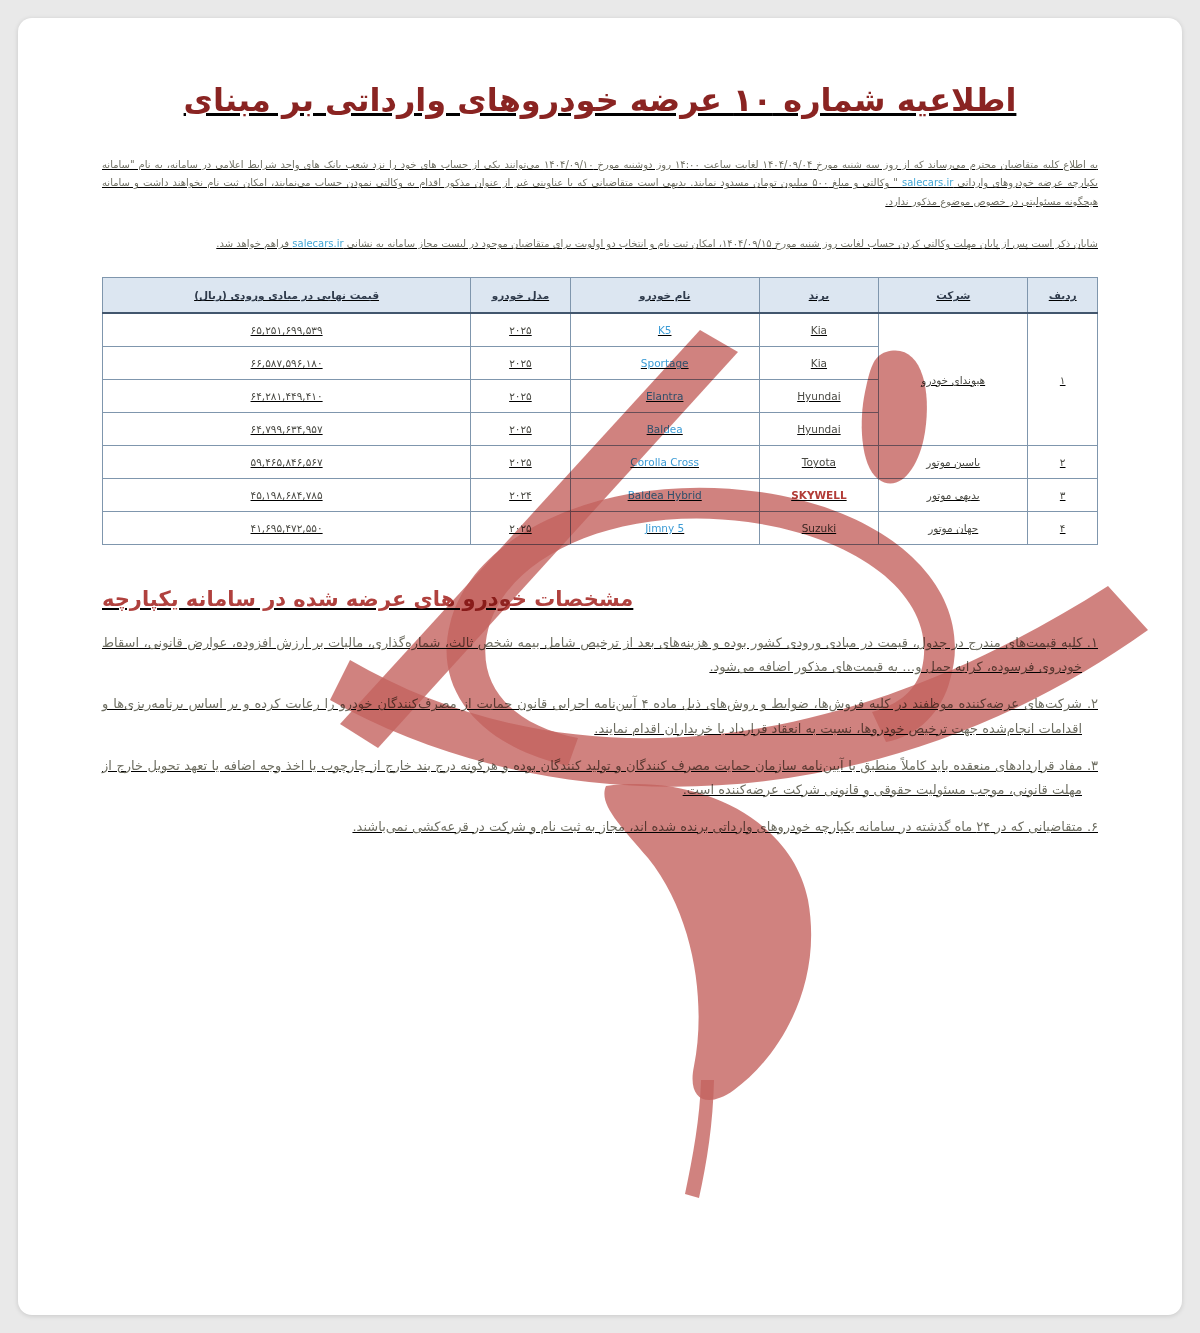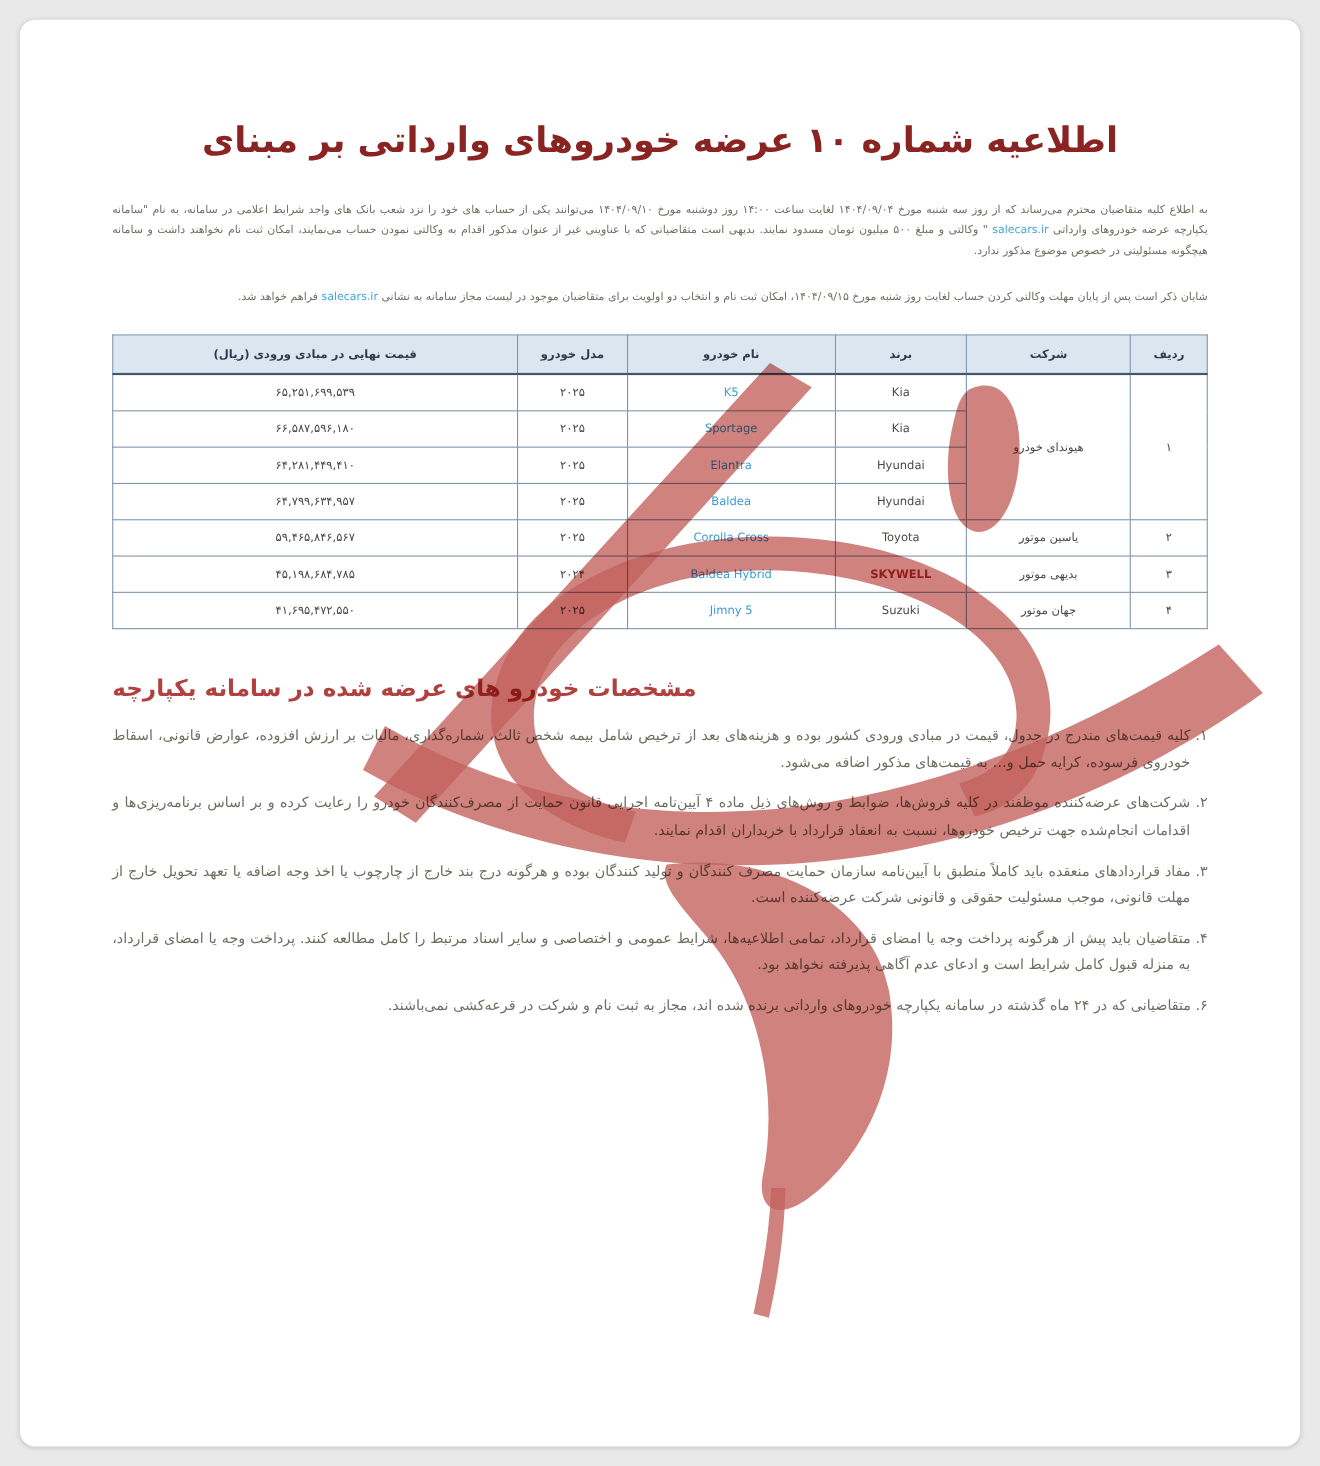--- a/index.html
+++ b/index.html
@@ -10,21 +10,22 @@
     overflow:hidden;
   }
   .card{
     position:absolute;left:18px;top:18px;right:18px;bottom:18px;
     background:#ffffff;border-radius:14px;
     box-shadow:0 1px 5px rgba(0,0,0,.14);
     overflow:hidden;
   }
   .content{
     position:relative;direction:rtl;
-    padding:72px 84px 30px 84px;
+    padding:45px 84px 30px 84px;
+    text-decoration:underline;
   }
   .doc-title{
     margin:12px 10px 30px 10px;
     text-align:center;
     color:#8a2422;
     font-weight:bold;
     font-size:32px;
     line-height:1.6;
   }
   .doc-title span{display:block;}
@@ -148,21 +149,20 @@
         </tr>
       </tbody>
     </table>
 
     <h2 class="section-heading">مشخصات خودرو های عرضه شده در سامانه یکپارچه</h2>
 
     <div class="notes">
       <div class="note-item">۱. کلیه قیمت‌های مندرج در جدول، قیمت در مبادی ورودی کشور بوده و هزینه‌های بعد از ترخیص شامل بیمه شخص ثالث، شماره‌گذاری، مالیات بر ارزش افزوده، عوارض قانونی، اسقاط خودروی فرسوده، کرایه حمل و… به قیمت‌های مذکور اضافه می‌شود.</div>
       <div class="note-item">۲. شرکت‌های عرضه‌کننده موظفند در کلیه فروش‌ها، ضوابط و روش‌های ذیل ماده ۴ آیین‌نامه اجرایی قانون حمایت از مصرف‌کنندگان خودرو را رعایت کرده و بر اساس برنامه‌ریزی‌ها و اقدامات انجام‌شده جهت ترخیص خودروها، نسبت به انعقاد قرارداد با خریداران اقدام نمایند.</div>
       <div class="note-item">۳. مفاد قراردادهای منعقده باید کاملاً منطبق با آیین‌نامه سازمان حمایت مصرف کنندگان و تولید کنندگان بوده و هرگونه درج بند خارج از چارچوب یا اخذ وجه اضافه یا تعهد تحویل خارج از مهلت قانونی، موجب مسئولیت حقوقی و قانونی شرکت عرضه‌کننده است.</div>
-      <div class="note-item">۴. متقاضیان باید پیش از هرگونه پرداخت وجه یا امضای قرارداد، تمامی اطلاعیه‌ها، شرایط عمومی و اختصاصی و سایر اسناد مرتبط را کامل مطالعه کنند. پرداخت وجه یا امضای قرارداد، به منزله قبول کامل شرایط است و ادعای عدم آگاهی پذیرفته نخواهد بود.</div>
       <div class="note-item">۶. متقاضیانی که در ۲۴ ماه گذشته در سامانه یکپارچه خودروهای وارداتی برنده شده اند، مجاز به ثبت نام و شرکت در قرعه‌کشی نمی‌باشند.</div>
     </div>
 
   </div>
 </div>
 
 <svg class="watermark" viewBox="0 0 1200 1333" xmlns="http://www.w3.org/2000/svg">
   <g fill="#c4635f" fill-opacity="0.8" stroke="none">
 
     <path d="M700,330 L738,352 L378,748 L340,724 Z"></path>

